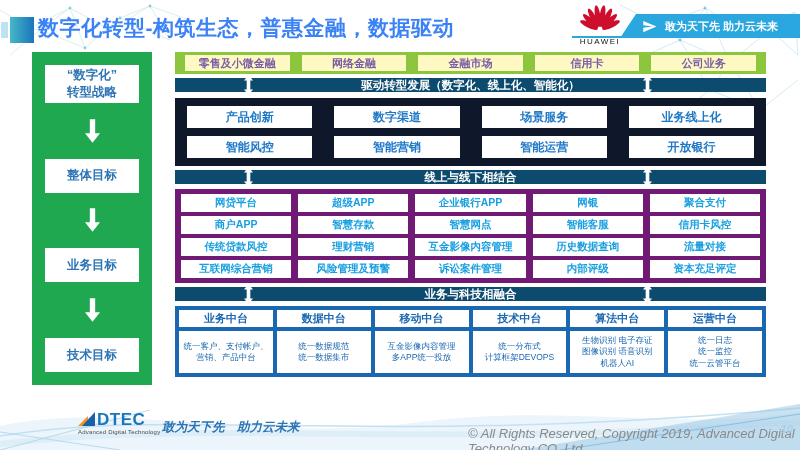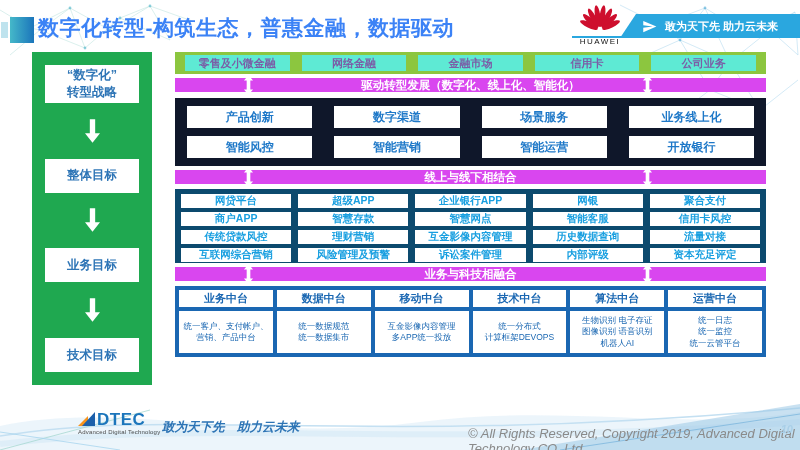--- a/index.html
+++ b/index.html
@@ -28,31 +28,31 @@
            display:flex;flex-direction:column;align-items:center;justify-content:space-between;
            padding:13px 0;box-sizing:border-box;}
   .side-box{width:94px;min-height:30px;background:#fff;display:flex;align-items:center;justify-content:center;
             color:#2e75b6;font-weight:bold;font-size:12.5px;text-align:center;white-space:pre-line;line-height:1.35;padding:2px 0;}
   .down-arrow{line-height:0;}
 
   
   .main{position:absolute;left:175px;top:52px;width:591px;}
   .band-green{background:#8cc63f;height:22px;box-sizing:border-box;padding:3px 10px;
               display:grid;grid-template-columns:repeat(5,1fr);gap:12px;}
-  .gbox{background:#5eead4;display:flex;align-items:center;justify-content:center;
+  .gbox{background:#fef9c3;display:flex;align-items:center;justify-content:center;
         color:#7b5ea7;font-weight:bold;font-size:11px;}
-  .graybar{position:relative;margin-top:4px;background:#d946ef;height:14px;
+  .graybar{position:relative;margin-top:4px;background:#0c4a6e;height:14px;
            display:flex;align-items:center;justify-content:center;color:#fff;font-weight:bold;font-size:11.5px;}
   .graybar .updown{position:absolute;top:-3px;line-height:0;}
   .updown.l{left:11.5%;} .updown.r{left:79%;}
   .band-yellow{background:#0f172a;margin-top:6px;height:68px;box-sizing:border-box;padding:8px 12px;
                display:grid;grid-template-columns:repeat(4,1fr);gap:8px 22px;}
   .ybox{background:#fff;display:flex;align-items:center;justify-content:center;
         color:#1e78c8;font-weight:bold;font-size:12px;}
-  .band-cyan{background:#0c4a6e;margin-top:5px;height:74px;box-sizing:border-box;padding:5px 6px;
+  .band-cyan{background:#701a75;margin-top:5px;height:94px;box-sizing:border-box;padding:5px 6px;
              display:grid;grid-template-columns:repeat(5,1fr);gap:4px 7px;}
   .cbox{background:#fff;display:flex;align-items:center;justify-content:center;
         color:#189fe0;font-weight:bold;font-size:10.5px;}
   .band-dark{background:#1a67b2;margin-top:5px;height:71px;box-sizing:border-box;padding:4px;
              display:grid;grid-template-columns:repeat(6,1fr);grid-template-rows:17px 1fr;gap:4px;}
   .pbox-h{background:#fff;display:flex;align-items:center;justify-content:center;
           color:#1a67b2;font-weight:bold;font-size:11px;}
   .pbox-d{background:#fff;display:flex;align-items:center;justify-content:center;text-align:center;
           color:#1a67b2;font-size:8.5px;line-height:1.3;white-space:pre-line;padding:1px 2px;}
 

